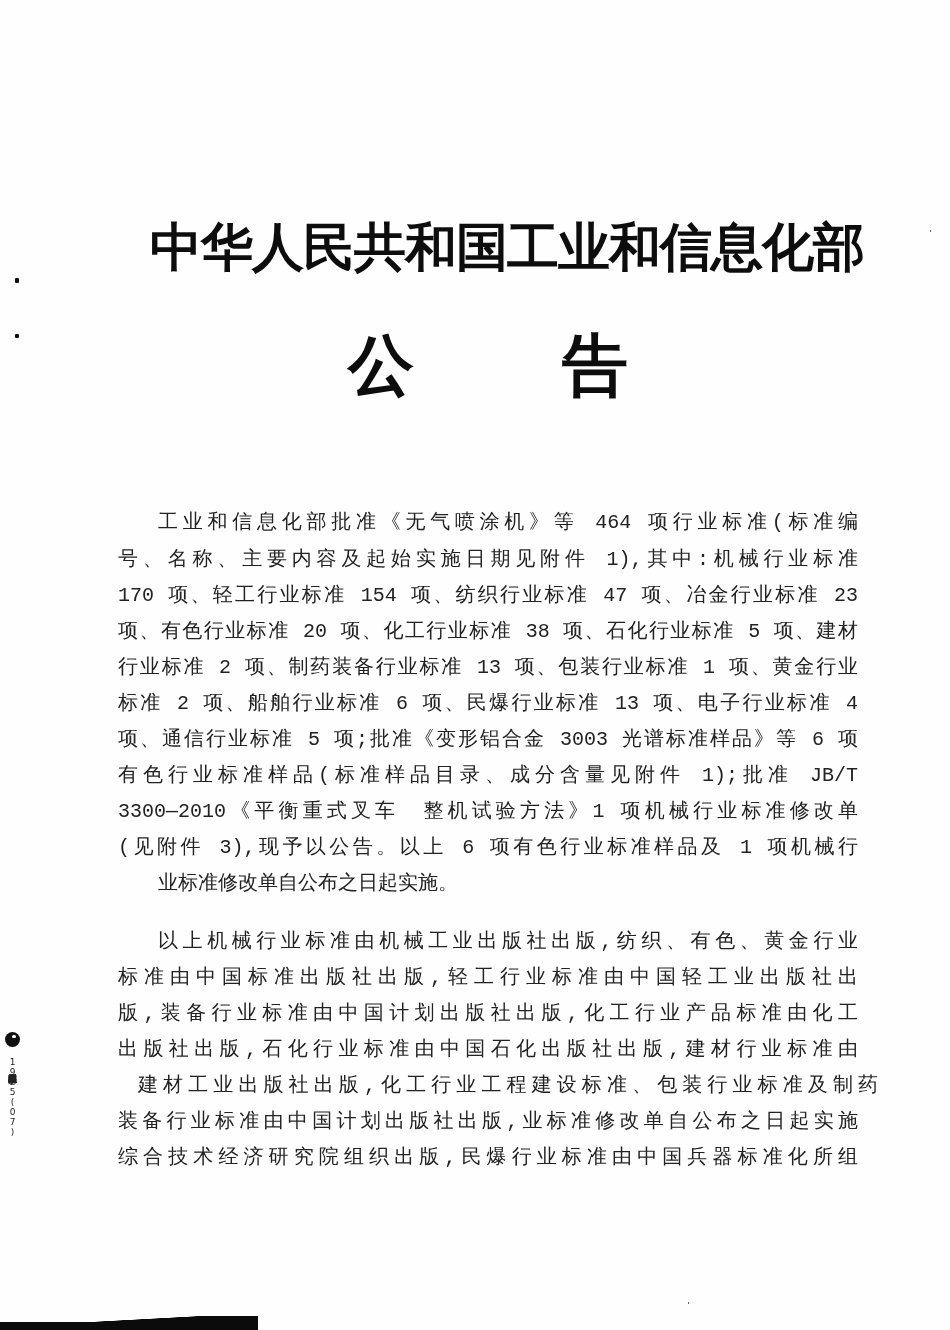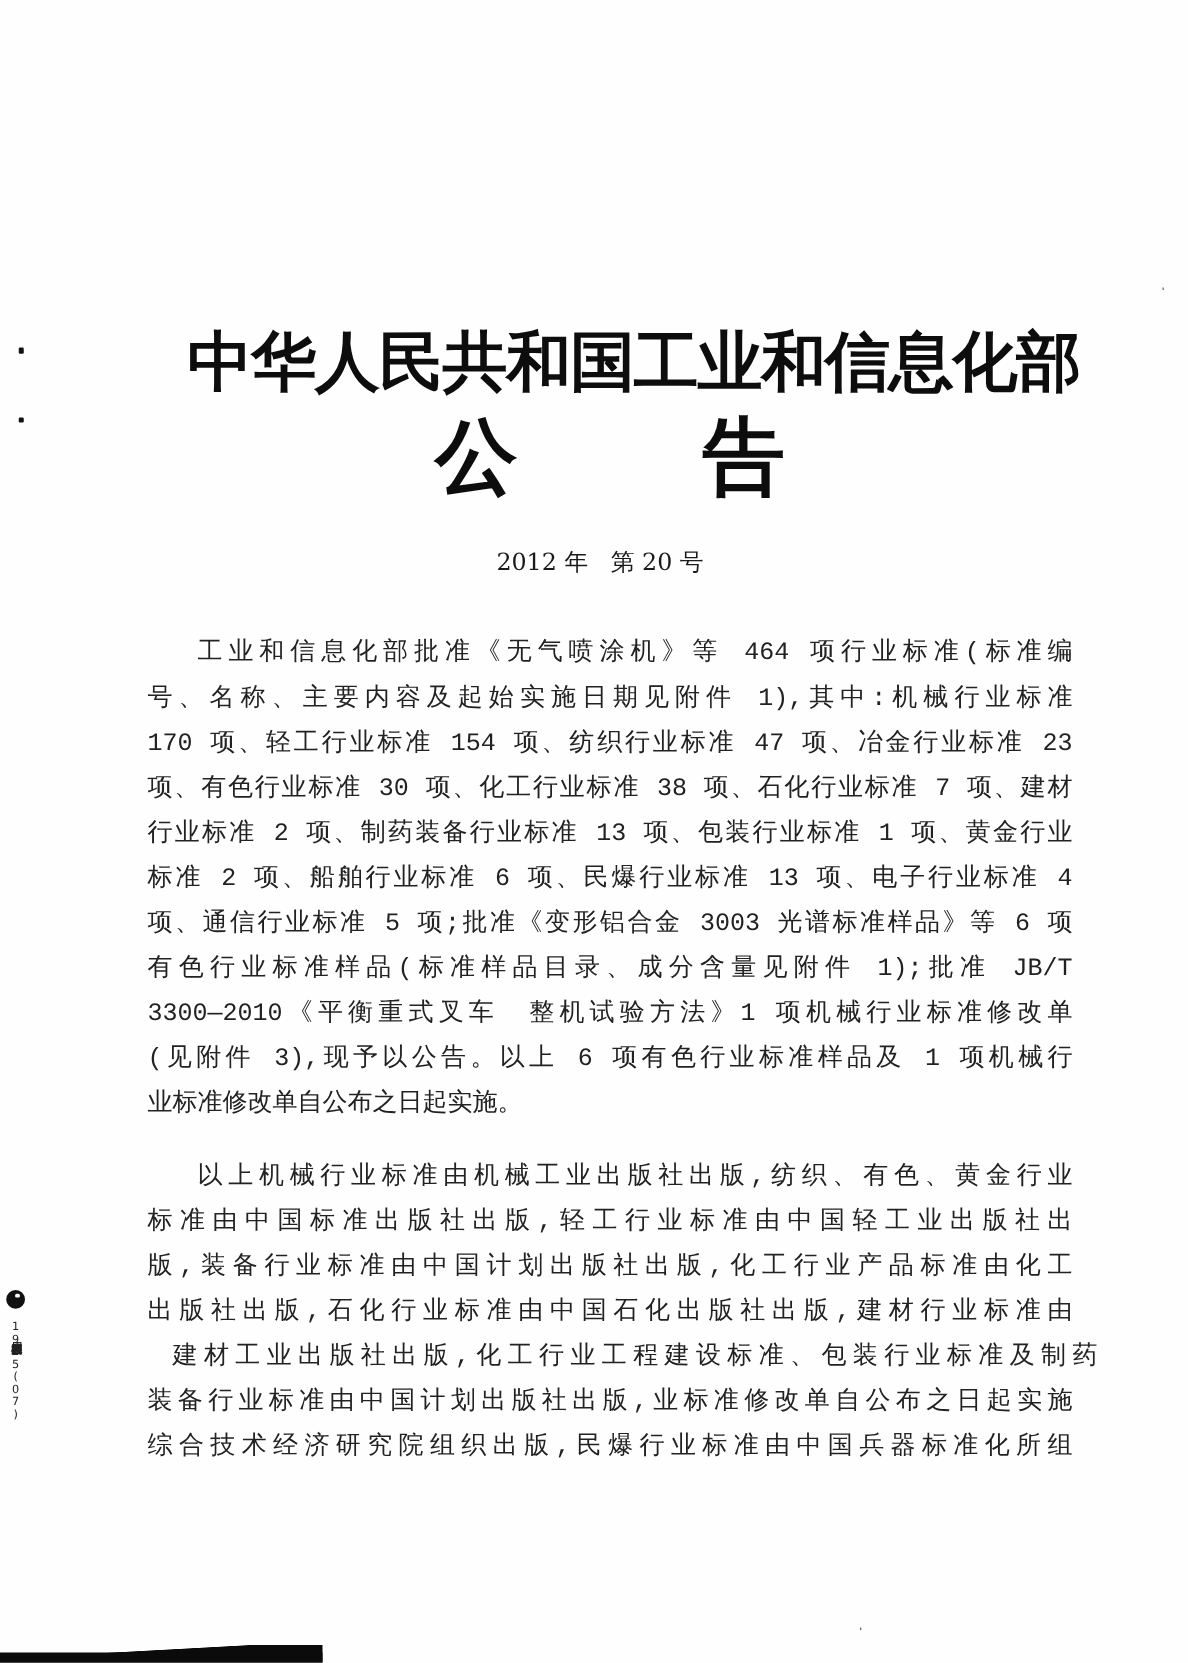--- a/index.html
+++ b/index.html
@@ -28,21 +28,20 @@
       top: 212px;
       width: 700px;
       text-align: center;
       font-family: "DejaVu Serif", serif;
       font-weight: bold;
       font-size: 52px;
       letter-spacing: -1px;
       line-height: 70px;
       color: #0d0d0d;
       white-space: nowrap;
-      margin-top: 43px;
     }
     .title-sub {
       position: absolute;
       top: 325px;
       height: 80px;
       font-family: "DejaVu Serif", serif;
       font-weight: bold;
       font-size: 66px;
       line-height: 80px;
       color: #0d0d0d;
@@ -67,21 +66,21 @@
       height: 36px;
       font-family: Liberation Mono, monospace;
       font-size: 20px;
       line-height: 36px;
       color: #222222;
       text-align: justify;
       text-align-last: justify;
       white-space: nowrap;
     }
     .body-line.indent { left: 158px; width: 700px; }
-    .body-line.last { text-align-last: left; }
+    .body-line.last { text-align-last: left; margin-left: 40px; }
     .margin-dot {
       position: absolute;
       width: 4px;
       height: 5px;
       background: #111;
       border-radius: 1px;
     }
     .side-strip {
       position: absolute;
       left: 2px;
@@ -144,28 +143,27 @@
 <div class="page">
 
   <div class="margin-dot" style="left:15px; top:278px;"></div>
   <div class="margin-dot" style="left:15px; top:334px; height:4px;"></div>
 
   <div class="title-main">中华人民共和国工业和信息化部</div>
 
   <div class="title-sub left">公</div>
   <div class="title-sub right">告</div>
 
-  <div class="issue">2012 年   第 20 号</div>
 
   <div>
 
     <div class="body-line indent" style="top:505px;">工业和信息化部批准《无气喷涂机》等 464 项行业标准(标准编</div>
     <div class="body-line" style="top:542px;">号、名称、主要内容及起始实施日期见附件 1),其中:机械行业标准</div>
     <div class="body-line" style="top:578px;">170 项、轻工行业标准 154 项、纺织行业标准 47 项、冶金行业标准 23</div>
-    <div class="body-line" style="top:614px;">项、有色行业标准 30 项、化工行业标准 38 项、石化行业标准 7 项、建材</div>
+    <div class="body-line" style="top:614px;">项、有色行业标准 20 项、化工行业标准 38 项、石化行业标准 5 项、建材</div>
     <div class="body-line" style="top:650px;">行业标准 2 项、制药装备行业标准 13 项、包装行业标准 1 项、黄金行业</div>
     <div class="body-line" style="top:686px;">标准 2 项、船舶行业标准 6 项、民爆行业标准 13 项、电子行业标准 4</div>
     <div class="body-line" style="top:722px;">项、通信行业标准 5 项;批准《变形铝合金 3003 光谱标准样品》等 6 项</div>
     <div class="body-line" style="top:758px;">有色行业标准样品(标准样品目录、成分含量见附件 1);批准 JB/T</div>
     <div class="body-line" style="top:794px;">3300—2010《平衡重式叉车　整机试验方法》1 项机械行业标准修改单</div>
     <div class="body-line" style="top:830px;">(见附件 3),现予以公告。以上 6 项有色行业标准样品及 1 项机械行</div>
     <div class="body-line last" style="top:866px;">业标准修改单自公布之日起实施。</div>
 
     <div class="body-line indent" style="top:924px;">以上机械行业标准由机械工业出版社出版,纺织、有色、黄金行业</div>
     <div class="body-line" style="top:960px;">标准由中国标准出版社出版,轻工行业标准由中国轻工业出版社出</div>

